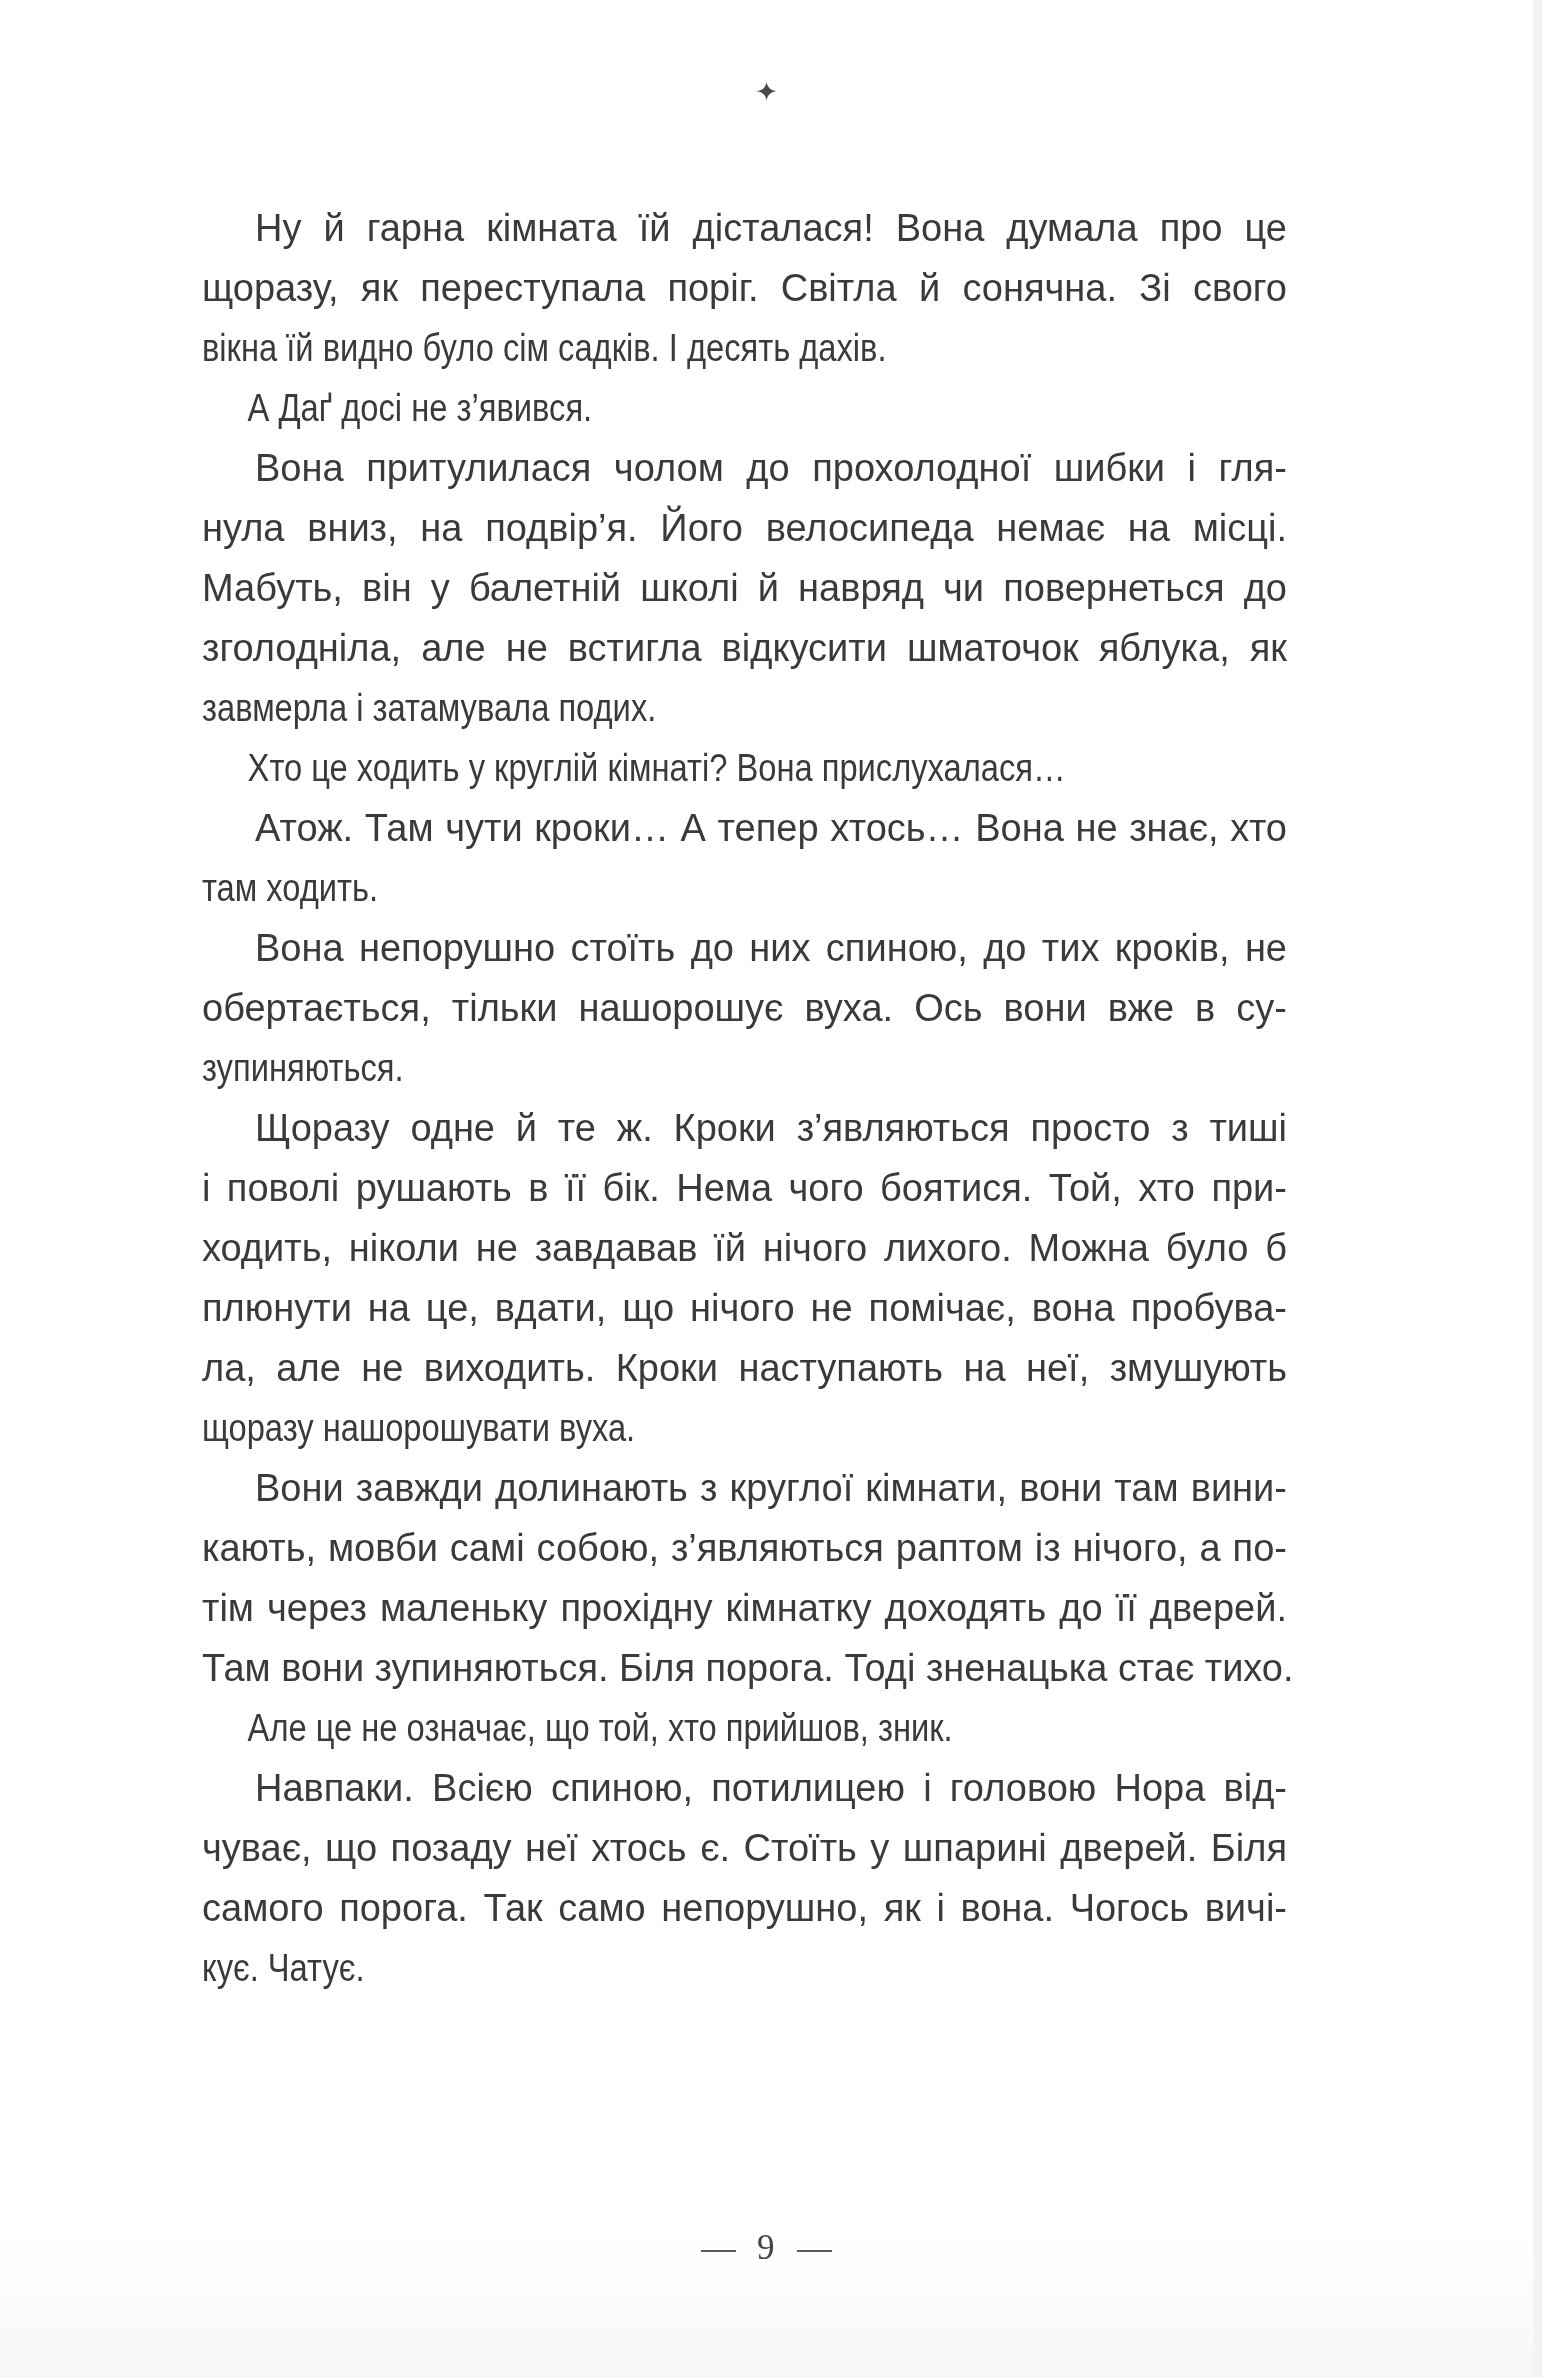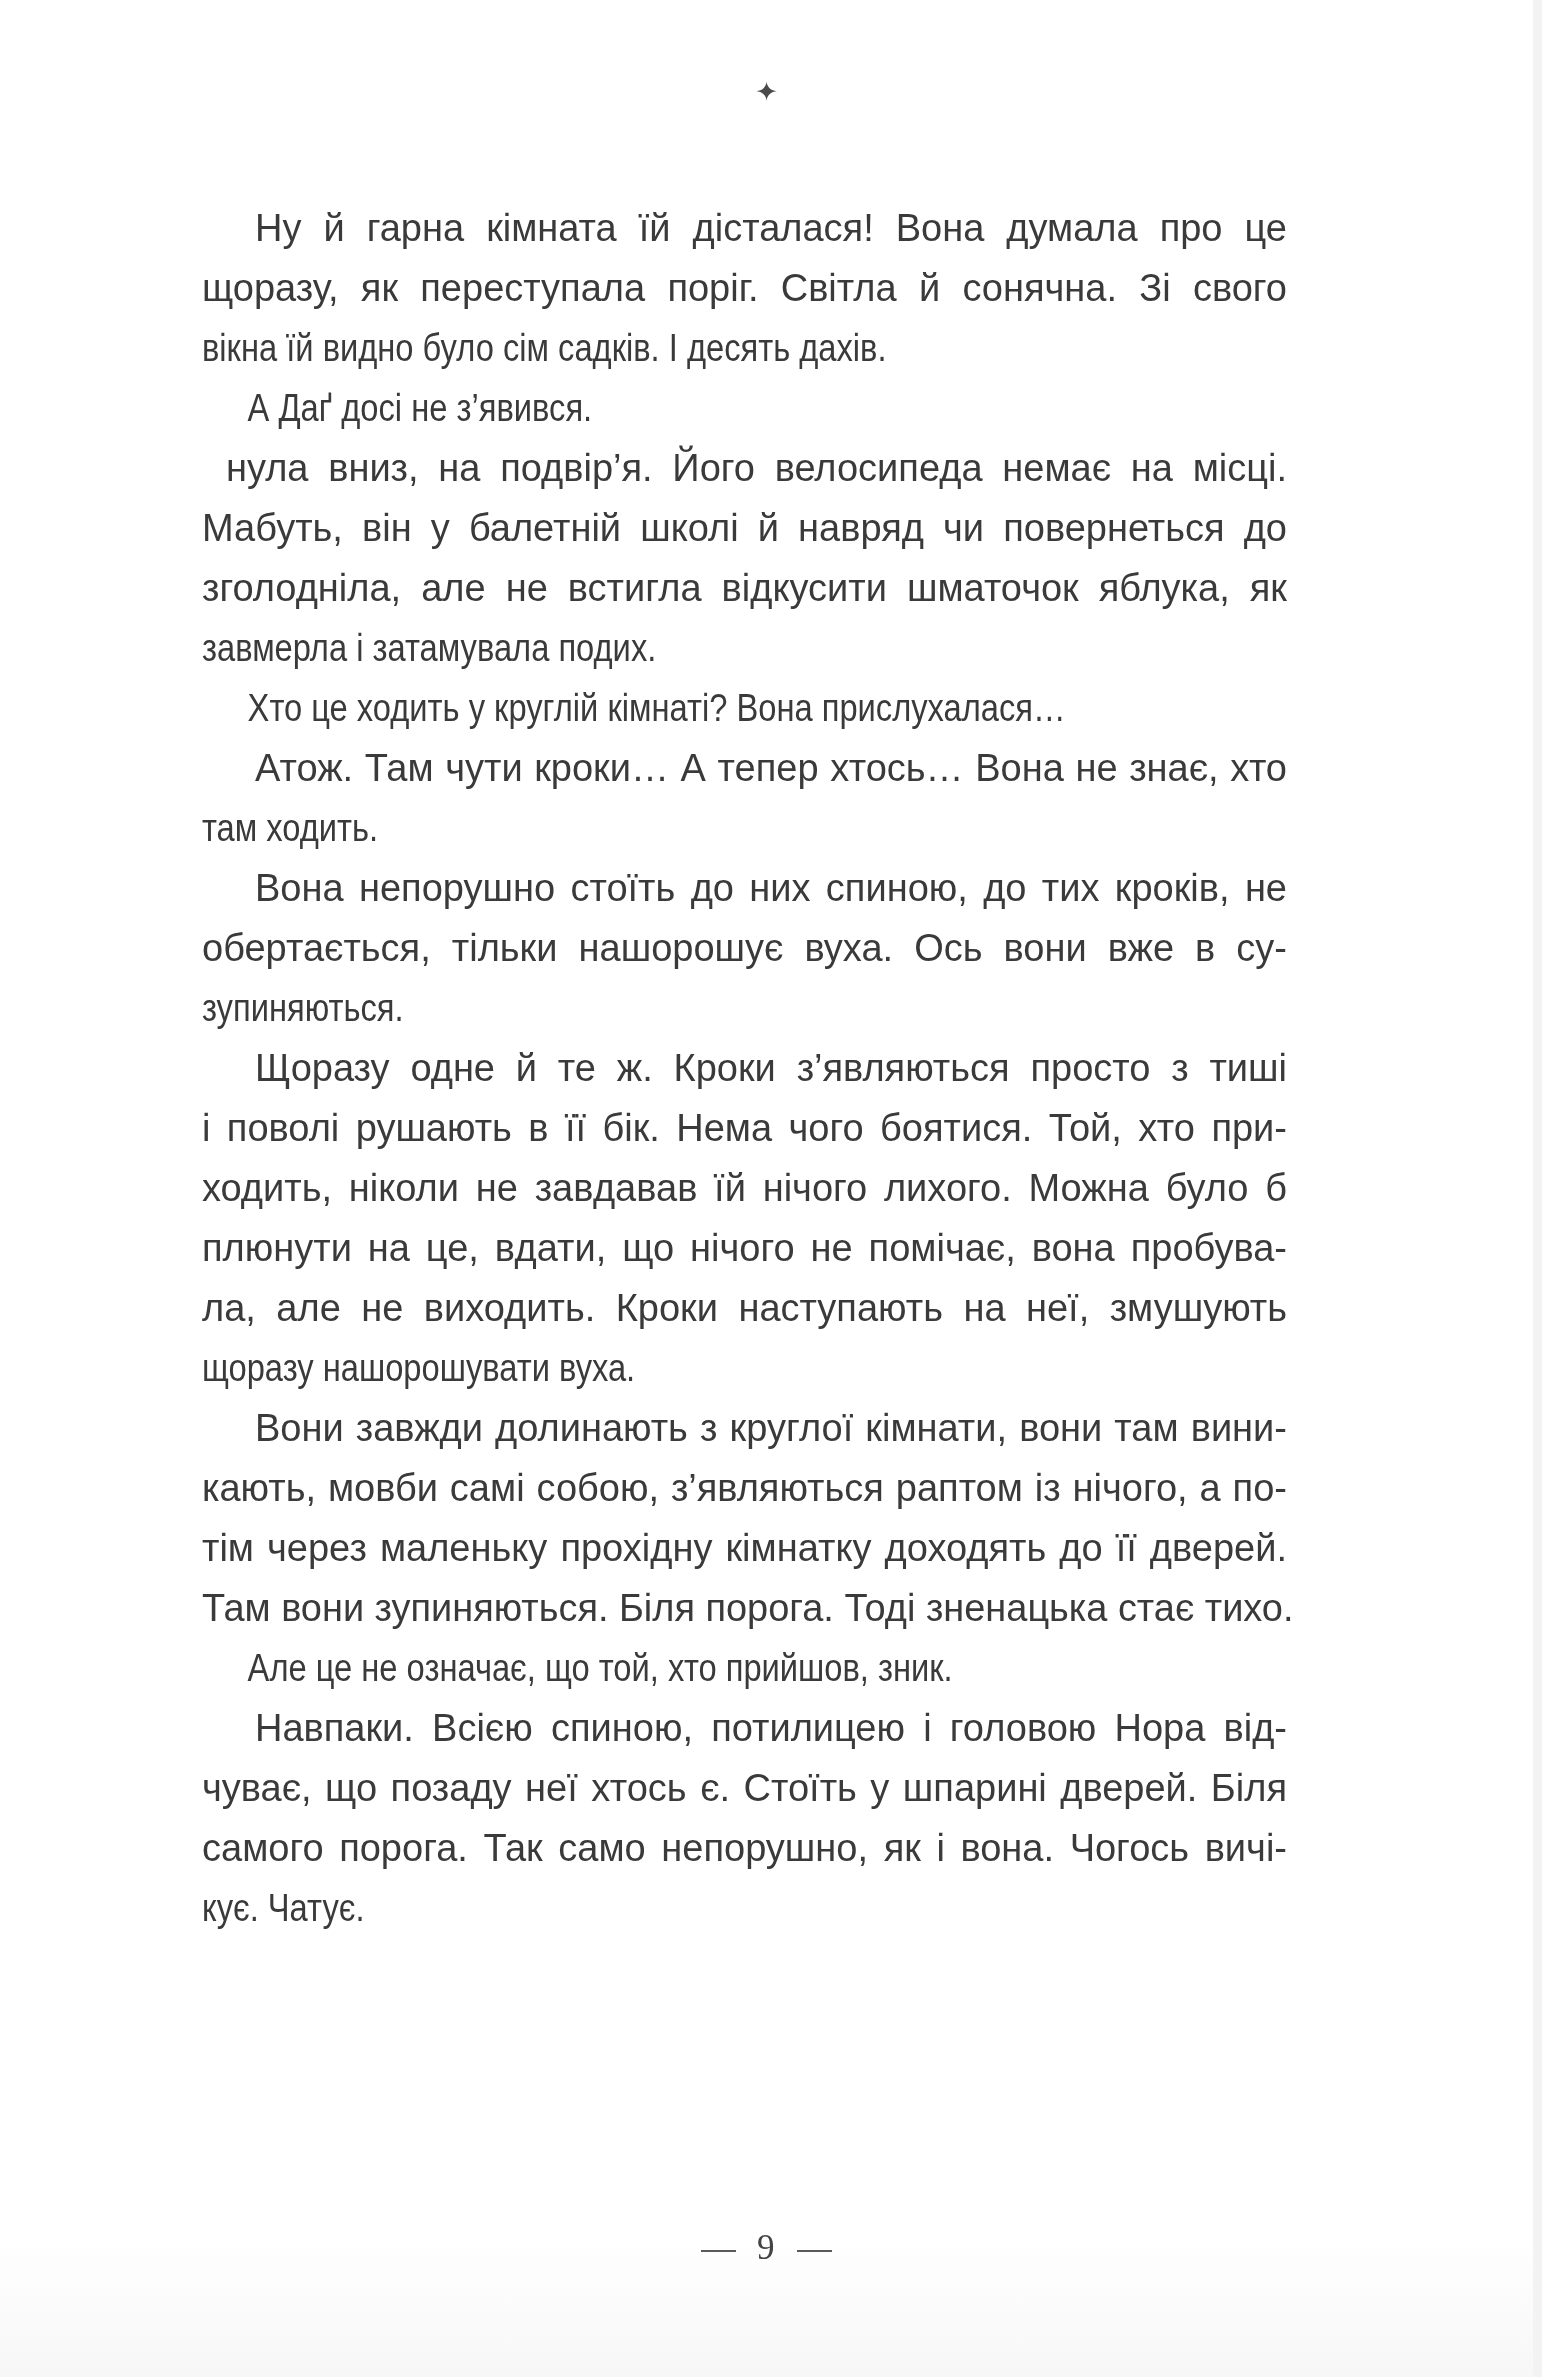--- a/index.html
+++ b/index.html
@@ -98,21 +98,22 @@
       <span class="line indent" style="display: block; width: auto;">Ну й гарна кімната їй дісталася! Вона думала про це</span>
       <span class="line" style="display: block; width: auto;">щоразу, як переступала поріг. Світла й сонячна. Зі свого</span>
       <span class="line last" style="display: block; width: 1261px; transform: scaleX(0.86);">вікна їй видно було сім садків. І десять дахів.</span>
     </div>
 
     <div>
       <span class="line indent last" style="display: block; width: 1261px; transform: scaleX(0.86);">А Даґ досі не з’явився.</span>
     </div>
 
     <div>
-      <span class="line" style="display: block; width: auto; margin-left: 24px;">нула вниз, на подвір’я. Його велосипеда немає на місці.</span>
+      <span class="line indent" style="display: block; width: auto;">Вона притулилася чолом до прохолодної шибки і гля-</span>
+      <span class="line" style="display: block; width: auto;">нула вниз, на подвір’я. Його велосипеда немає на місці.</span>
       <span class="line" style="display: block; width: auto;">Мабуть, він у балетній школі й навряд чи повернеться до</span>
       <span class="line" style="display: block; width: auto;">зголодніла, але не встигла відкусити шматочок яблука, як</span>
       <span class="line last" style="display: block; width: 1261px; transform: scaleX(0.86);">завмерла і затамувала подих.</span>
     </div>
 
     <div>
       <span class="line indent last" style="display: block; width: 1261px; transform: scaleX(0.86);">Хто це ходить у круглій кімнаті? Вона прислухалася…</span>
     </div>
 
     <div>

